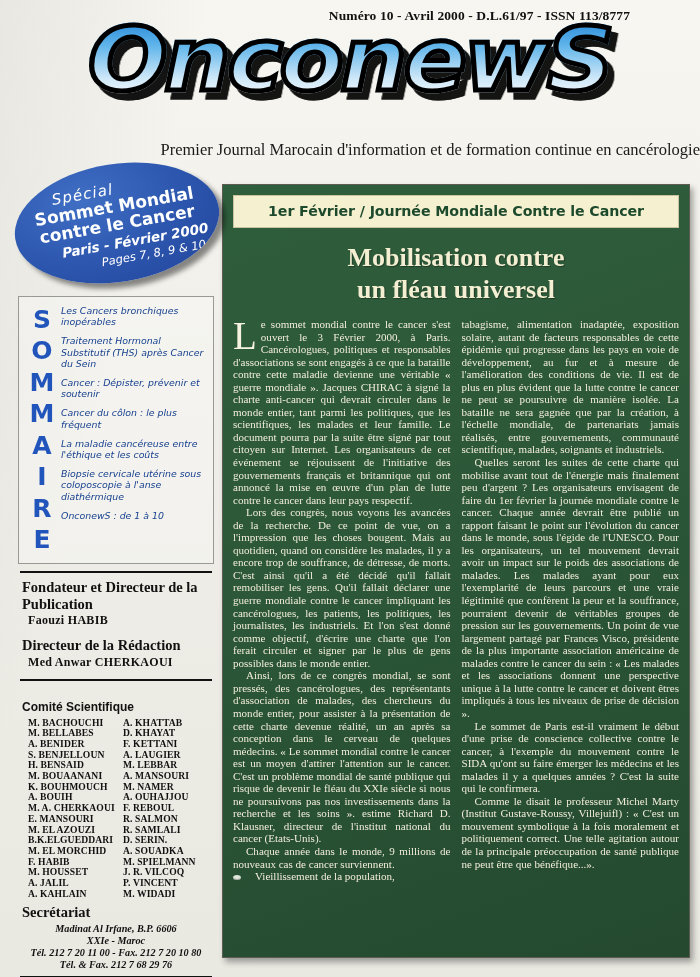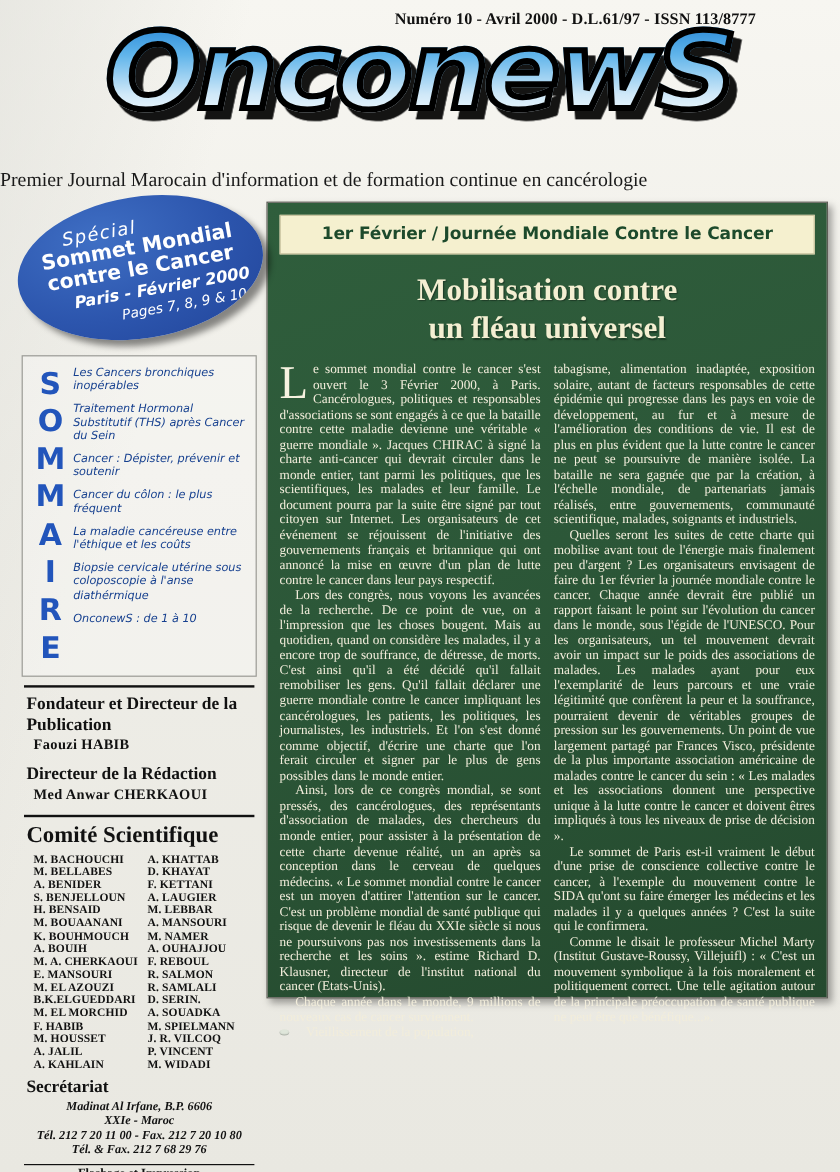--- a/index.html
+++ b/index.html
@@ -44,21 +44,21 @@
     background:linear-gradient(180deg,#1d7fd4 0%, #5fb4ea 34%, #cfe8f8 70%, #ffffff 100%);
     -webkit-background-clip:text; background-clip:text;
     color:transparent;
     -webkit-text-stroke:5px #000;
     paint-order:stroke fill;
     filter:drop-shadow(6px 7px 0px rgba(0,0,0,.92));
     transform:scaleX(1.06);
   }
   .tagline{
     position:absolute; bottom:8px; left:0; right:0;
-    text-align:left;
+    text-align:right;
     font-family:"Liberation Serif", serif;
     font-size:16.5px; color:#1a1a1a;
   }
 
   
   .body-row{ position:relative; display:flex; padding:0 10px 0 18px; gap:8px; }
 
   
   .sidebar{ width:196px; flex:0 0 196px; position:relative; }
 
@@ -112,22 +112,22 @@
   }
 
   .rule-thick{ border-top:2.5px solid #111; margin:7px 2px 0 2px;}
   .rule-thin{ border-top:1px solid #111; margin:5px 2px 0 2px;}
 
   .credits{ padding:6px 4px 0 4px; text-align:left;}
   .cred-role{ font-family:"Liberation Serif", serif; font-weight:bold; font-size:14.5px; line-height:16.5px; color:#111;}
   .cred-name{ font-family:"Liberation Serif", serif; font-weight:bold; font-size:12px; color:#111; margin:1px 0 9px 6px; letter-spacing:.3px;}
 
   .committee-title{
-    font-family:Liberation Serif, serif; font-weight:bold;
-    font-size:19px; color:#111; padding:5px 4px 4px 4px;
+    font-family:Liberation Sans, sans-serif; font-weight:bold;
+    font-size:12px; color:#111; padding:5px 4px 4px 4px;margin-top:14px;
   }
   .committee-cols{ display:flex; padding:0 2px 0 10px; gap:6px;}
   .cc-col{ flex:1;}
   .cc-name{
     font-family:"Liberation Serif", serif; font-weight:bold;
     font-size:9.6px; line-height:10.7px; color:#111; white-space:nowrap;
     letter-spacing:.1px;
   }
 
   .sec-title{
@@ -144,21 +144,22 @@
   }
 
   
   .panel{
     flex:1;
     background:linear-gradient(160deg,#2f5e3c 0%, #2c5738 45%, #24492e 100%);
     border:1px solid #5c5c55;
     box-shadow:3px 4px 6px rgba(0,0,0,.35);
     padding:10px 10px 8px 10px;
     position:relative;
-    height:664px;
+    height:774px;
+    margin-top:16px;
   }
   .panel-banner{
     background:#f5f0cf;
     border:1px solid #c9c49f;
     text-align:center;
     padding:6px 4px 7px 4px;
   }
   .panel-banner span{
     font-family:"DejaVu Sans", sans-serif;
     font-weight:bold; font-size:14.2px; color:#1d4a2c;

